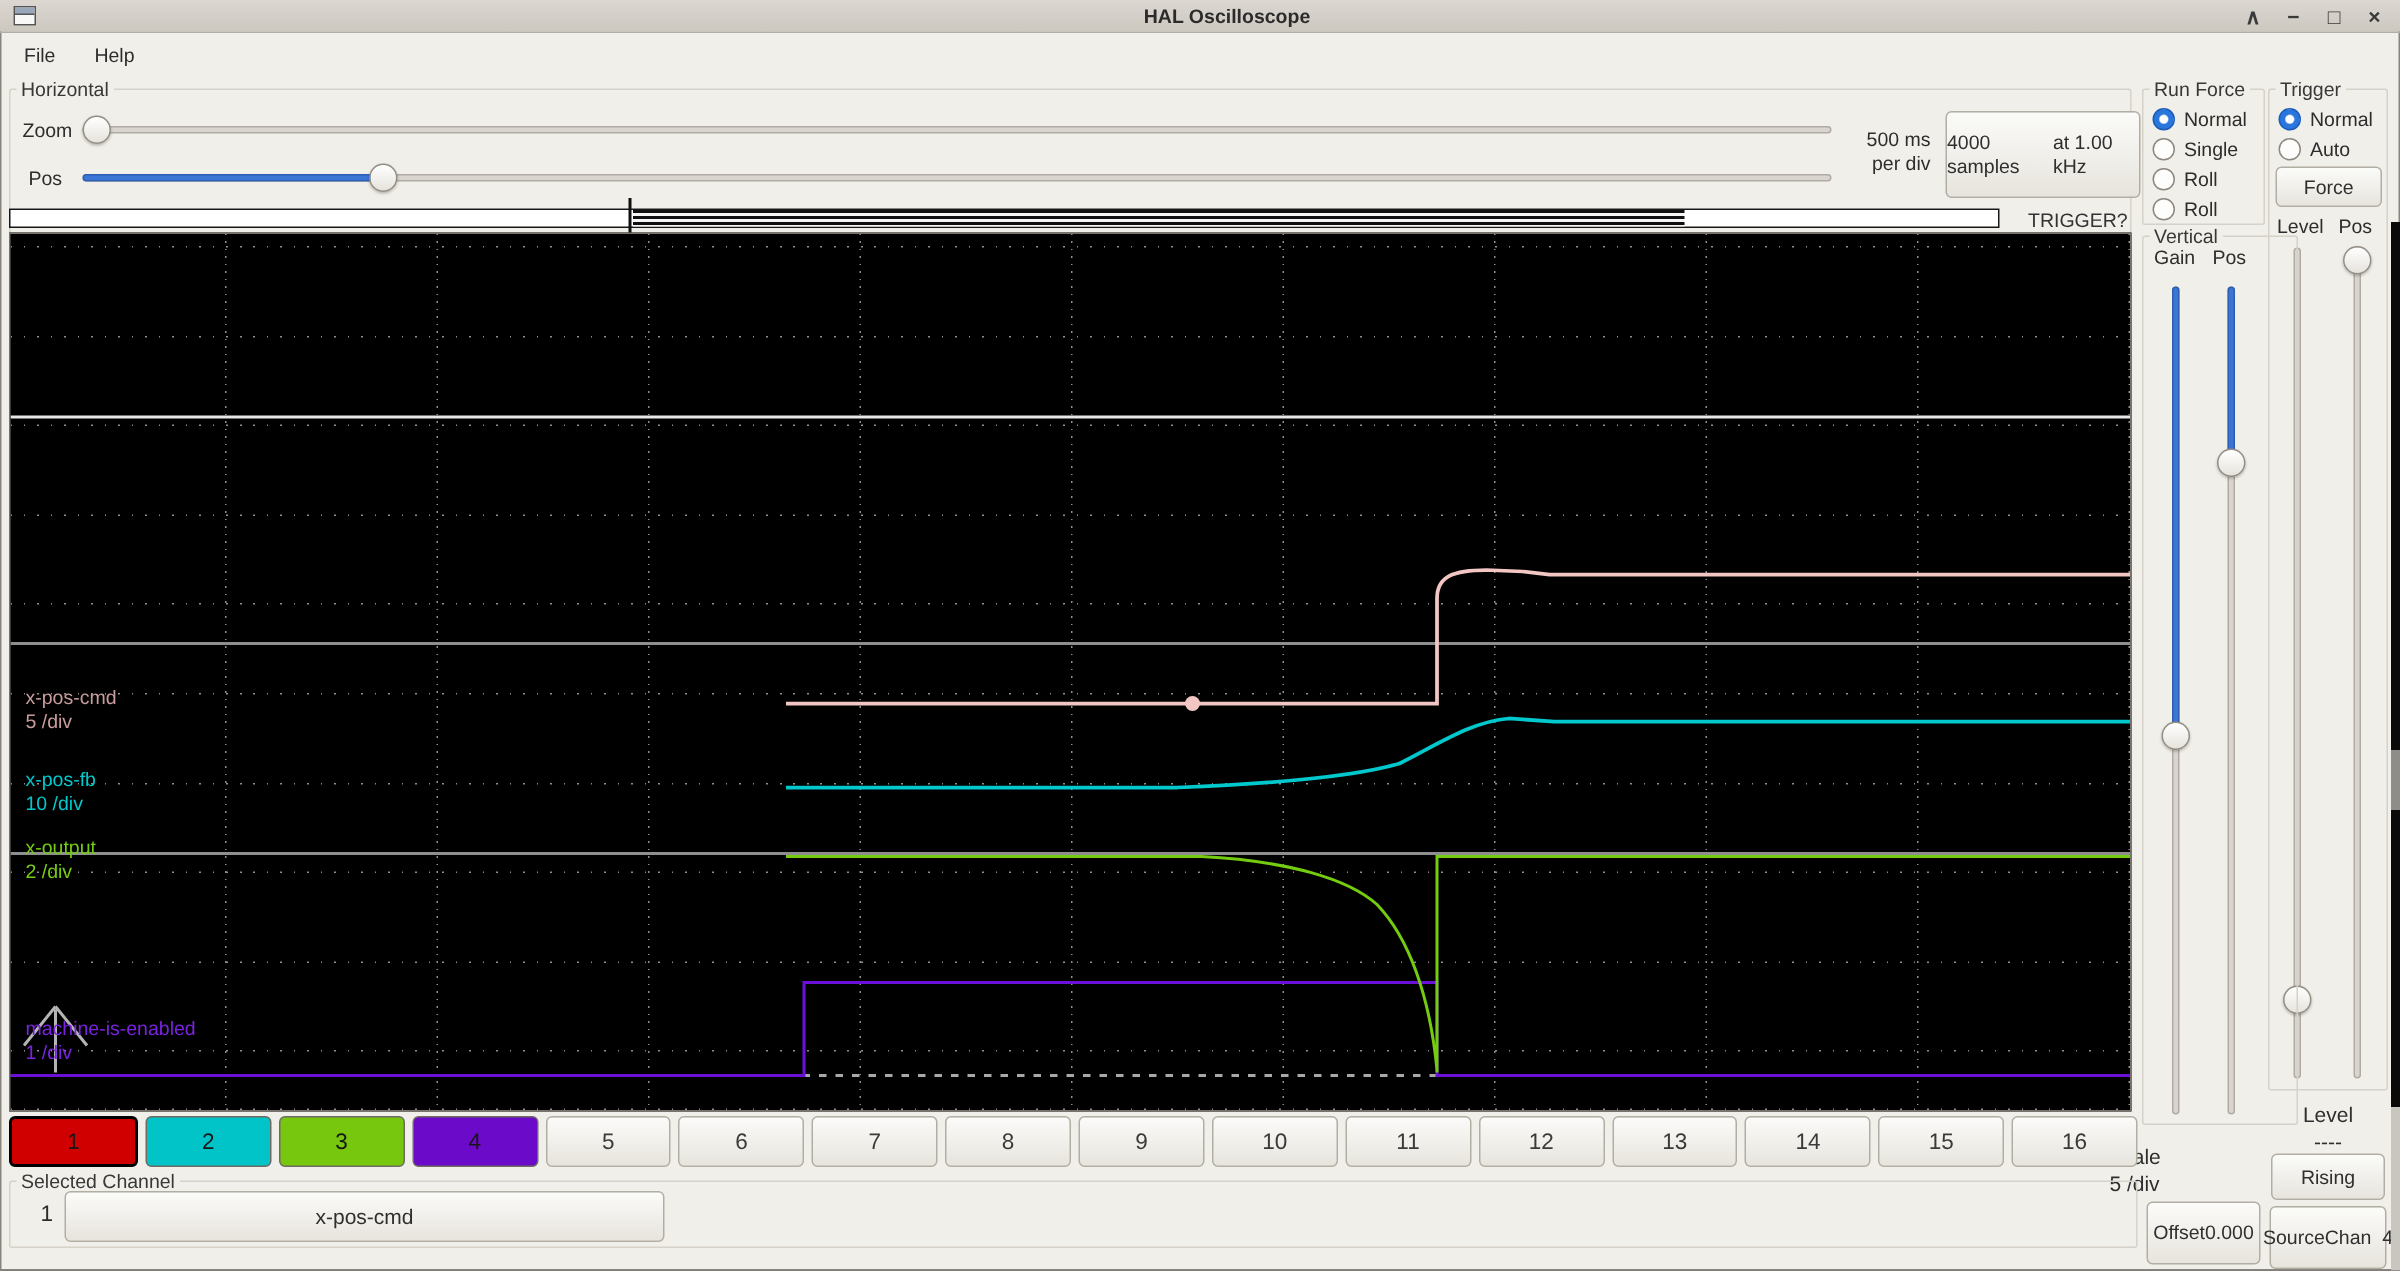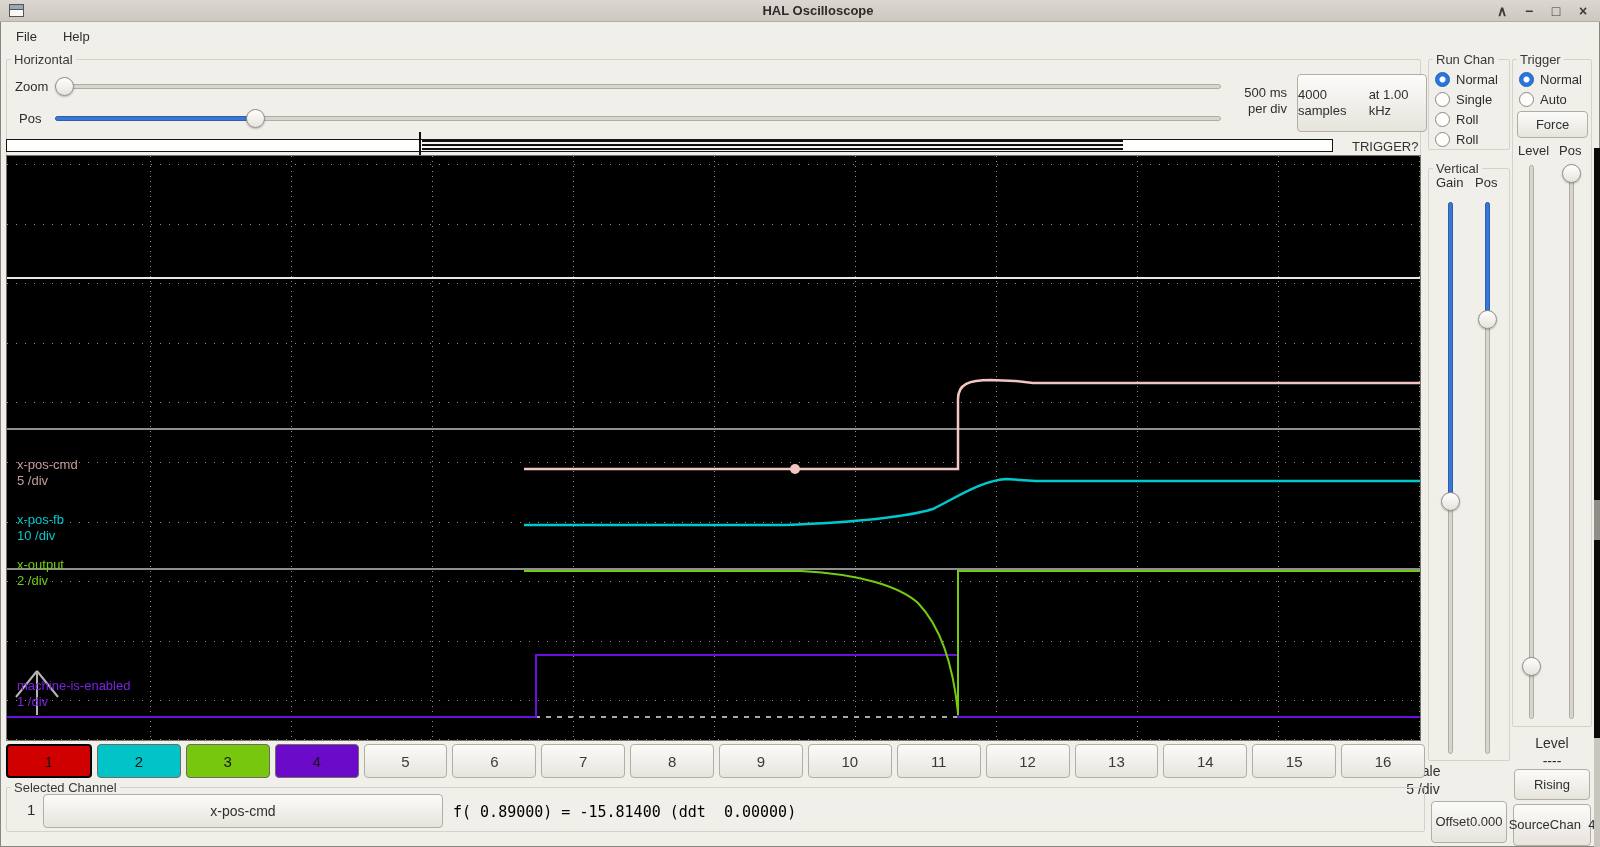--- a/index.html
+++ b/index.html
@@ -188,21 +188,21 @@
         <div>2 /div</div>
       </div>
       <div class="ch-label" style="top: 522px; color: rgb(122, 34, 224);">
         <div>machine-is-enabled</div>
         <div>1 /div</div>
       </div>
     </div>
 </div>
 
 <div class="frame" style="left:1428px; top:59px; width:82px; height:91px;">
-  <span class="frame-label">Run Chan</span>
+  <span class="frame-label">Run Force</span>
   <div id="runmode-options" style="padding-top:9px;">
       <div class="radio-row">
         <span class="radio sel"></span>
         <span class="radio-label">Normal</span>
       </div>
       <div class="radio-row">
         <span class="radio"></span>
         <span class="radio-label">Single</span>
       </div>
       <div class="radio-row">
@@ -232,21 +232,21 @@
     <span>Force</span>
   </div>
   <span class="abs" style="left:5px; top:83px;">Level</span>
   <span class="abs" style="left:46px; top:83px;">Pos</span>
   <div class="vtrack" style="left:16px; top:105px; height:554px;"></div>
   <div class="thumb" style="left:9px; top:597px;"></div>
   <div class="vtrack" style="left:56px; top:105px; height:554px;"></div>
   <div class="thumb" style="left:49px; top:104px;"></div>
 </div>
 
-<div class="frame" style="left:1428px; top:168px; width:82px; height:593px;padding-left:28px;">
+<div class="frame" style="left:1428px; top:157px; width:104px; height:593px;padding-left:28px;">
   <span class="frame-label">Vertical</span>
   <span class="abs" style="left:7px; top:6px;">Gain</span>
   <span class="abs" style="left:46px; top:6px;">Pos</span>
   <div class="vtrack" style="left:19px; top:33px; height:552px;"></div>
   <div class="vfill" style="left:19px; top:33px; height:300px;"></div>
   <div class="thumb" style="left:12px; top:323px;"></div>
   <div class="vtrack" style="left:56px; top:33px; height:552px;"></div>
   <div class="vfill" style="left:56px; top:33px; height:118px;"></div>
   <div class="thumb" style="left:49px; top:141px;"></div>
 </div>
@@ -289,19 +289,18 @@
     <div class="chan-btn">15</div>
     <div class="chan-btn">16</div>
   </div>
 
 <div class="frame" style="left:6px; top:787px; width:1419px; height:45px;">
   <span class="frame-label">Selected Channel</span>
   <span class="abs" style="left:20px; top:13px; font-size:15px;">1</span>
   <div class="btn abs" style="left:36px; top:6px; width:400px; height:34px; font-size:14px;">
     <span>x-pos-cmd</span>
   </div>
-  <span class="readout abs" style="left:446px; top:15px;">f( 0.89000) = -15.81400 (ddt  0.00000)</span>
 </div>
 
 <div class="sliver">
   <div class="sliver-gray" style="top:352px; height:40px;"></div>
   <div class="sliver-gray" style="top:590px; height:110px; background:#c9c6c0;"></div>
 </div>
 
 </body></html>

